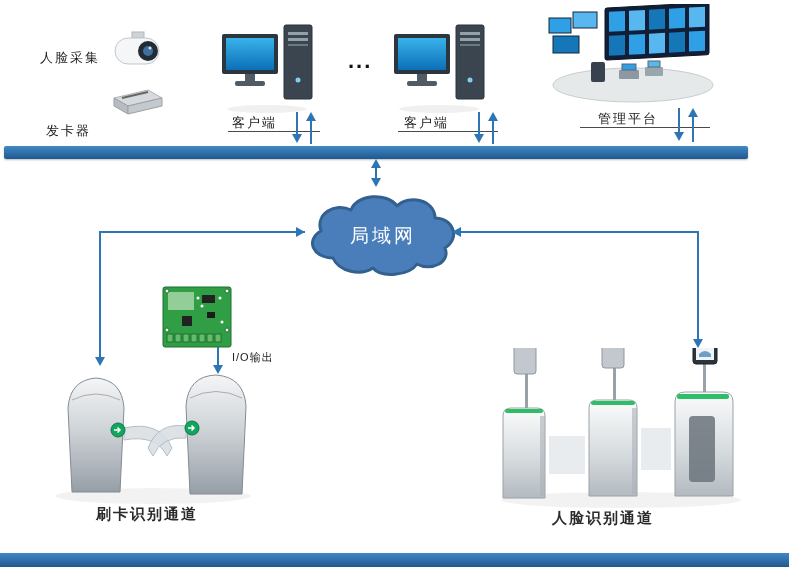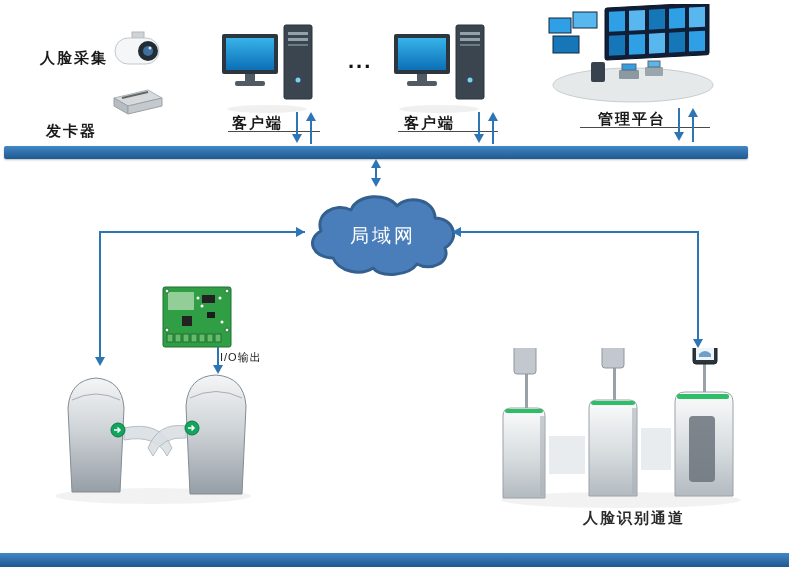--- a/index.html
+++ b/index.html
@@ -1,19 +1,19 @@
 <!DOCTYPE html>
 <html><head>
 <meta charset="utf-8">
 <style>
   html,body{margin:0;padding:0;background:#fff;}
   .stage{position:relative;width:789px;height:567px;background:#ffffff;overflow:hidden;
          font-family:"Liberation Sans","DejaVu Sans",sans-serif;}
   .abs{position:absolute;}
-  .lbl{position:absolute;color:#1a1a1a;white-space:nowrap;font-size:15px;letter-spacing:2px;font-weight:bold;}
+  .lbl{position:absolute;color:#1a1a1a;white-space:nowrap;font-size:13px;letter-spacing:2px;}
   .lbl.big{font-size:15px;font-weight:600;color:#2b2b2b;}
   .line{position:absolute;background:#2e75b6;}
   .underline{position:absolute;height:1px;background:#4a4a4a;}
   .ah{position:absolute;width:0;height:0;}
   .ah.down{border-left:5px solid transparent;border-right:5px solid transparent;border-top:9px solid #2e75b6;}
   .ah.up{border-left:5px solid transparent;border-right:5px solid transparent;border-bottom:9px solid #2e75b6;}
   .ah.left{border-top:5px solid transparent;border-bottom:5px solid transparent;border-right:9px solid #2e75b6;}
   .ah.right{border-top:5px solid transparent;border-bottom:5px solid transparent;border-left:9px solid #2e75b6;}
   .netbar{position:absolute;background:linear-gradient(#4188c6,#20588f);border-radius:2px;
           box-shadow:0 1px 2px rgba(0,0,0,.25);}
@@ -175,21 +175,21 @@
       <circle cx="58" cy="12" r="1.5" fill="#fff"></circle>
         <circle cx="60" cy="36" r="1.5" fill="#fff"></circle>
       <circle cx="5" cy="5" r="2" fill="#fff" stroke="#1e7030"></circle>
       <circle cx="65" cy="5" r="2" fill="#fff" stroke="#1e7030"></circle>
       <circle cx="5" cy="44" r="2" fill="#fff" stroke="#1e7030"></circle>
       <circle cx="65" cy="44" r="2" fill="#fff" stroke="#1e7030"></circle>
     </svg>
   </div>
   <div class="line" style="left:217px;top:347px;width:2px;height:20px;"></div>
   <div class="ah down" style="left:213px;top:365px;"></div>
-  <div class="io-lbl" style="left:220px;top:350px;">I/O输出</div>
+  <div class="io-lbl" style="left:232px;top:350px;">I/O输出</div>
 
   <div class="abs" style="left:48px;top:366px;">
     <svg width="215" height="140" viewBox="0 0 215 140">
       <defs>
         <linearGradient id="metal" x1="0" y1="0" x2="0" y2="1">
           <stop offset="0" stop-color="#f4f5f6"></stop>
             <stop offset="0.45" stop-color="#cfd4d8"></stop>
           <stop offset="1" stop-color="#969ea6"></stop>
         </linearGradient>
       </defs>
@@ -199,20 +199,21 @@
       <path d="M138,40 Q140,10 168,9 Q196,11 198,40 L194,128 L142,128 Z" fill="url(#metal)" stroke="#848c93"></path>
       <path d="M142,32 Q168,19 194,32" stroke="#a7adb2" fill="none"></path>
       <path d="M76,62 Q112,54 124,82 L119,90 Q108,68 76,74 Z" fill="#d9dfe3" opacity="0.9" stroke="#aeb6bc"></path>
       <path d="M138,60 Q110,56 100,82 L105,90 Q114,70 138,72 Z" fill="#d9dfe3" opacity="0.9" stroke="#aeb6bc"></path>
       <circle cx="70" cy="64" r="7" fill="#13a45e" stroke="#0c7a45"></circle>
       <path d="M66,64 h6 m-2.5,-2.5 l2.5,2.5 l-2.5,2.5" stroke="#fff" stroke-width="1.5" fill="none"></path>
       <circle cx="144" cy="62" r="7" fill="#13a45e" stroke="#0c7a45"></circle>
       <path d="M140,62 h6 m-2.5,-2.5 l2.5,2.5 l-2.5,2.5" stroke="#fff" stroke-width="1.5" fill="none"></path>
     </svg>
   </div>
+  <div class="lbl big" style="left:96px;top:505px;">刷卡识别通道</div>
 
   <div class="abs" style="left:495px;top:348px;">
     <svg width="252" height="162" viewBox="0 0 252 162">
       <defs>
         <linearGradient id="cab" x1="0" y1="0" x2="0" y2="1">
           <stop offset="0" stop-color="#fbfcfc"></stop>
             <stop offset="0.55" stop-color="#d7dcdf"></stop>
           <stop offset="1" stop-color="#b3bac0"></stop>
         </linearGradient>
       </defs>
@@ -241,17 +242,17 @@
         <rect x="20" y="-58" width="24" height="32" rx="3" fill="#2c343c" stroke="#1b2228"></rect>
         <rect x="23" y="-54" width="18" height="24" fill="#eef4f8"></rect>
         <circle cx="32" cy="-46" r="3.5" fill="#6f9ec7"></circle>
         <path d="M26,-36 q6,-6 12,0 l0,3 l-12,0 z" fill="#6f9ec7"></path>
         <path d="M2,12 Q2,2 12,2 L50,2 Q60,2 60,12 L60,106 L2,106 Z" fill="url(#cab)" stroke="#9aa2a9"></path>
         <rect x="4" y="4" width="52" height="5" rx="2" fill="#2fbe68"></rect>
         <rect x="16" y="26" width="26" height="66" rx="4" fill="#6b737b" opacity="0.85"></rect>
       </g>
     </svg>
   </div>
-  <div class="lbl big" style="left:583px;top:509px;">人脸识别通道</div>
+  <div class="lbl big" style="left:552px;top:509px;">人脸识别通道</div>
 
   <div class="netbar" style="left:0px;top:553px;width:789px;height:14px;border-radius:0;"></div>
 
 </div>
 
 </body></html>

